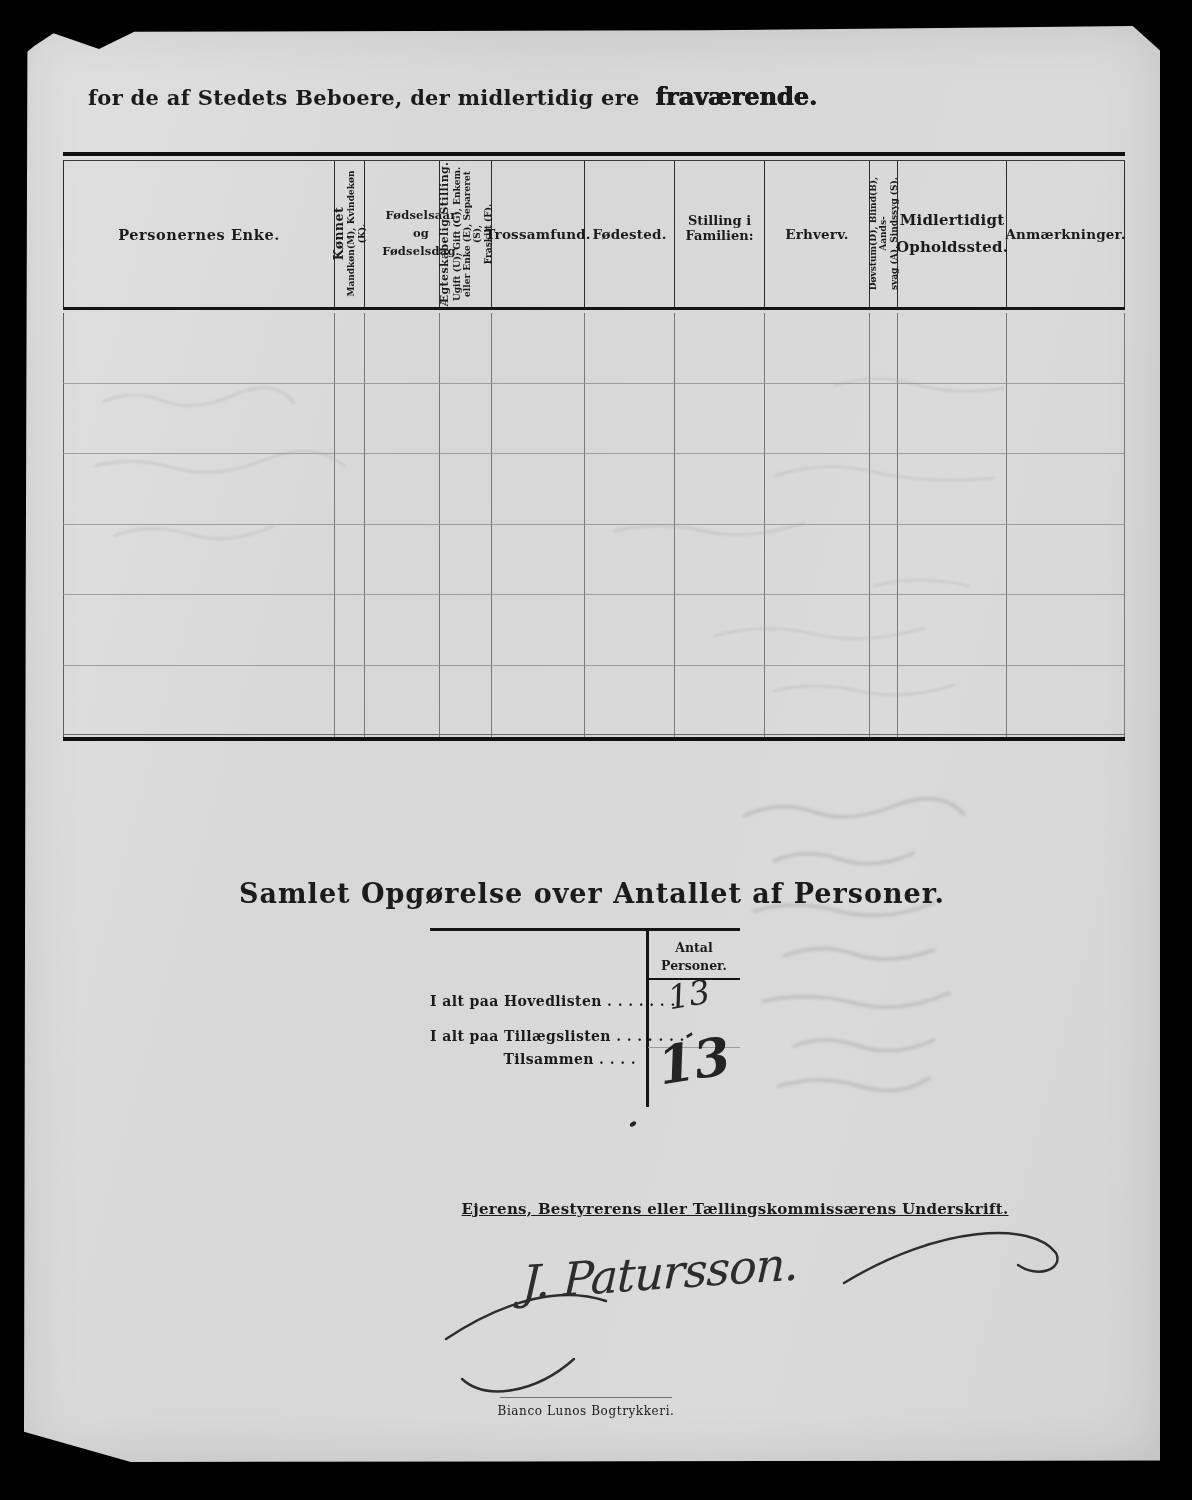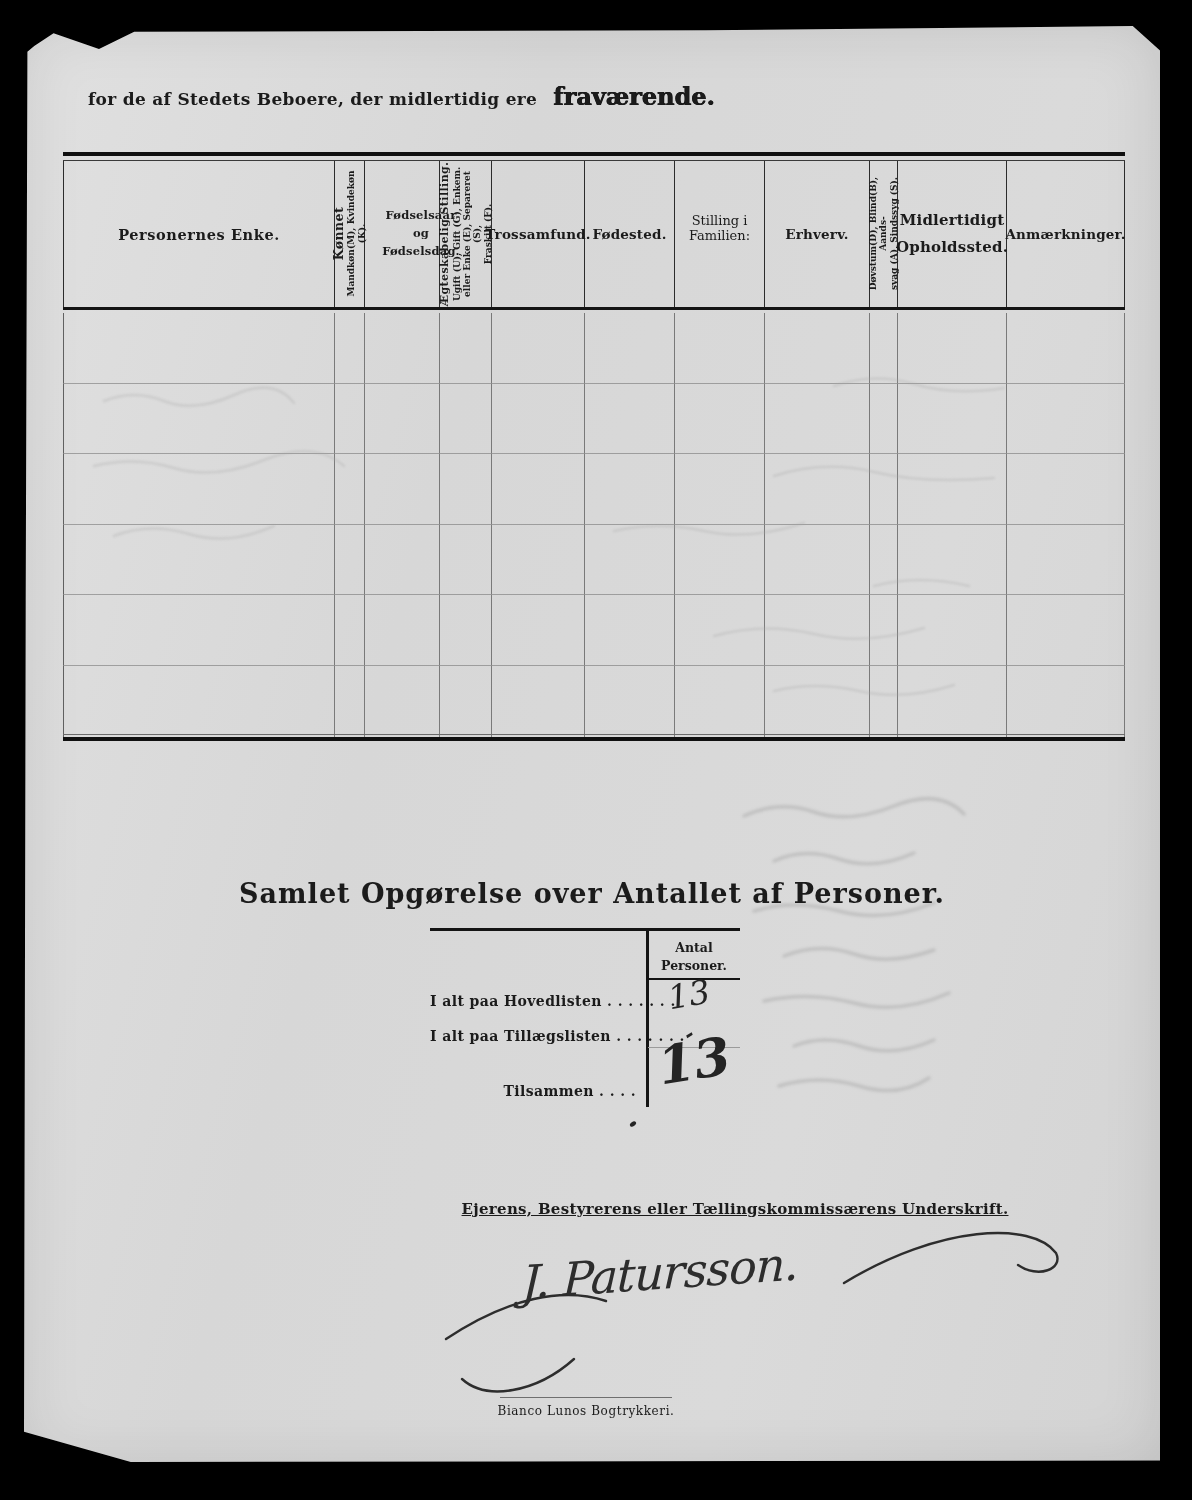--- a/index.html
+++ b/index.html
@@ -9,21 +9,21 @@
   }
   .paper{
     position:absolute;left:24px;top:26px;width:1136px;height:1436px;
     background:linear-gradient(105deg,#e0e0e0 0%,#d7d7d7 35%,#dadada 70%,#d4d4d4 100%);
     clip-path:polygon(0.9% 1.4%, 2.6% 0.5%, 6.6% 1.6%, 9.7% 0.4%, 60% 0.3%, 97.6% 0%, 100% 1.7%, 100% 99.9%, 9.4% 100%, 0 97.9%, 0.15% 40%, 0.3% 1.8%);
     box-shadow:inset 0 0 60px rgba(0,0,0,.10);
   }
   
   .title{position:absolute;left:64px;top:56px;display:flex;align-items:baseline;gap:16px;white-space:nowrap;}
   .title-main{font-size:47px;font-weight:bold;letter-spacing:1px;}
-  .title-rest{font-size:17px;font-weight:bold;letter-spacing:.3px;}
+  .title-rest{font-size:21px;font-weight:bold;letter-spacing:.3px;}
   .title-emph{font-size:24px;font-weight:bold;text-shadow:0.6px 0 0 #111, -0.3px 0 0 #111;}
   .rule-title{position:absolute;left:39px;top:126px;width:1062px;height:4px;background:#101010;}
   
   .grid-cols{display:grid;grid-template-columns:272px 30px 75px 52px 93px 90px 90px 105px 28px 109px 118px;}
   .thead{
     position:absolute;left:39px;top:134px;width:1062px;height:150px;box-sizing:border-box;
     border-top:1px solid #3a3a3a;border-bottom:3px solid #141414;
   }
   .th{
     position:relative;box-sizing:border-box;border-right:1px solid #2c2c2c;
@@ -31,21 +31,21 @@
     text-align:center;overflow:visible;
   }
   .th.c0{border-left:1px solid #2c2c2c;}
   .th .lbl{font-weight:bold;font-size:13.5px;letter-spacing:.2px;}
   .th.c0 .lbl{font-size:14.5px;letter-spacing:.6px;}
   .th.c2 .lbl{font-size:11.5px;line-height:1.55;padding:0 2px;margin-left:38px;}
   .th.c9 .lbl{font-size:15px;line-height:1.8;padding:0 8px;}
   .vrot{transform:rotate(-90deg);width:146px;text-align:center;line-height:1.15;}
   .vl-big{display:block;font-weight:bold;font-size:12.5px;letter-spacing:.4px;}
   .vl-sm{display:block;font-weight:bold;font-size:9px;letter-spacing:0;}
-  .th.c6 .fam-title{font-weight:normal;font-size:13px;margin-bottom:12px;}
+  .th.c6 .fam-title{font-weight:bold;font-size:13px;margin-bottom:12px;}
   .th.c6 .fam-sub{font-weight:bold;font-size:9.5px;line-height:1.3;padding:0 6px;}
   .tbody{position:absolute;left:39px;top:287px;width:1062px;height:424px;box-sizing:border-box;}
   .trow{height:70.6px;box-sizing:border-box;}
   .tcell{box-sizing:border-box;border-right:1px solid rgba(45,45,45,.55);border-bottom:1px solid rgba(110,110,110,.55);}
   .tcell.c0{border-left:1px solid rgba(45,45,45,.7);}
   .trow:last-child .tcell{border-bottom:none;}
   .rule-bottom-thin{position:absolute;left:39px;top:708px;width:1062px;height:1px;background:#6b6b6b;}
   .rule-bottom-thick{position:absolute;left:39px;top:711px;width:1062px;height:4px;background:#101010;}
   
   .bleed{position:absolute;pointer-events:none;}
@@ -56,21 +56,21 @@
   .sum-heading{position:absolute;left:0;top:852px;width:1136px;text-align:center;font-size:27px;font-weight:bold;letter-spacing:1px;}
   .sum-table{position:absolute;left:406px;top:902px;width:310px;height:185px;border-top:3px solid #141414;box-sizing:border-box;}
   .sum-divider{position:absolute;left:216px;top:0;width:2.5px;height:176px;background:#141414;}
   .sum-col-head{position:absolute;left:218px;top:8px;width:92px;text-align:center;font-weight:bold;font-size:12.5px;line-height:1.45;}
   .sum-col-head span{display:block;}
   .sum-underline1{position:absolute;left:218px;top:47px;width:92px;height:2px;background:#141414;}
   .sum-underline2{position:absolute;left:218px;top:116px;width:92px;height:1px;background:#9b9b9b;}
   .sum-label{position:absolute;left:0;width:206px;text-align:right;font-weight:bold;font-size:14px;letter-spacing:.4px;white-space:nowrap;}
   .sum-label.l1{top:62px;}
   .sum-label.l2{top:97px;}
-  .sum-label.l3{top:152px;}
+  .sum-label.l3{top:120px;}
   .hand{font-style:italic;color:#242424;position:absolute;line-height:1;}
   .sum-val.v1{left:238px;top:47px;font-size:33px;transform:rotate(-9deg);}
   .sum-val.v2{left:254px;top:92px;font-size:21px;font-weight:bold;transform:rotate(-32deg);}
   .sum-val.v3{left:228px;top:104px;font-size:52px;font-weight:bold;transform:rotate(-9deg);z-index:2;}
   .ink-dot{position:absolute;left:196px;top:186px;}
   
   .sig-label{position:absolute;left:411px;top:1174px;width:600px;text-align:center;font-weight:bold;font-size:15px;letter-spacing:.3px;text-decoration:underline;}
   .sig-name{position:absolute;left:406px;top:1220px;width:460px;text-align:center;font-size:46px;font-style:italic;color:#2d2d2d;transform:rotate(-4deg) skewX(-6deg);letter-spacing:-1px;}
   .sig-flourish{position:absolute;left:400px;top:1185px;pointer-events:none;}
   .sig-flourish path{fill:none;stroke:#2d2d2d;stroke-width:2.4;stroke-linecap:round;}

